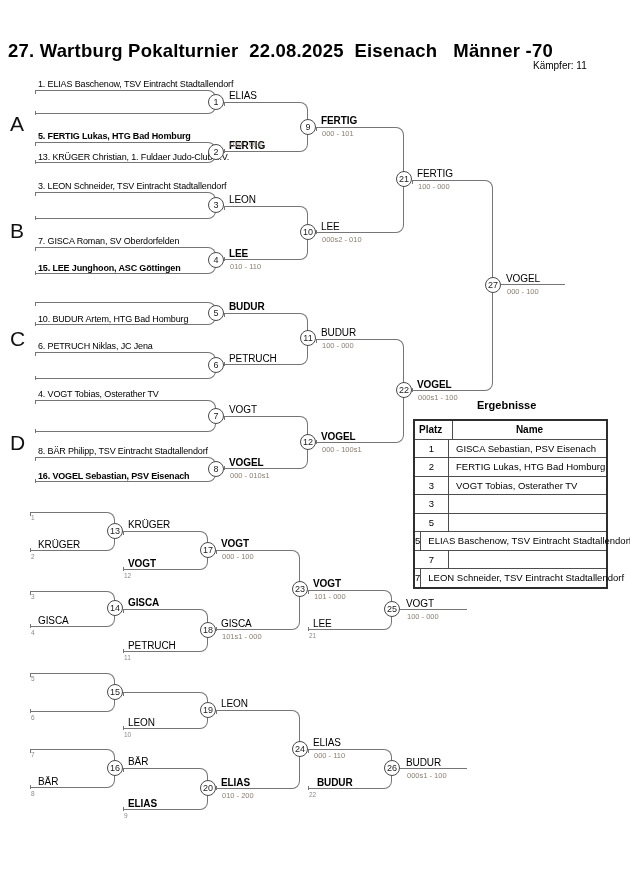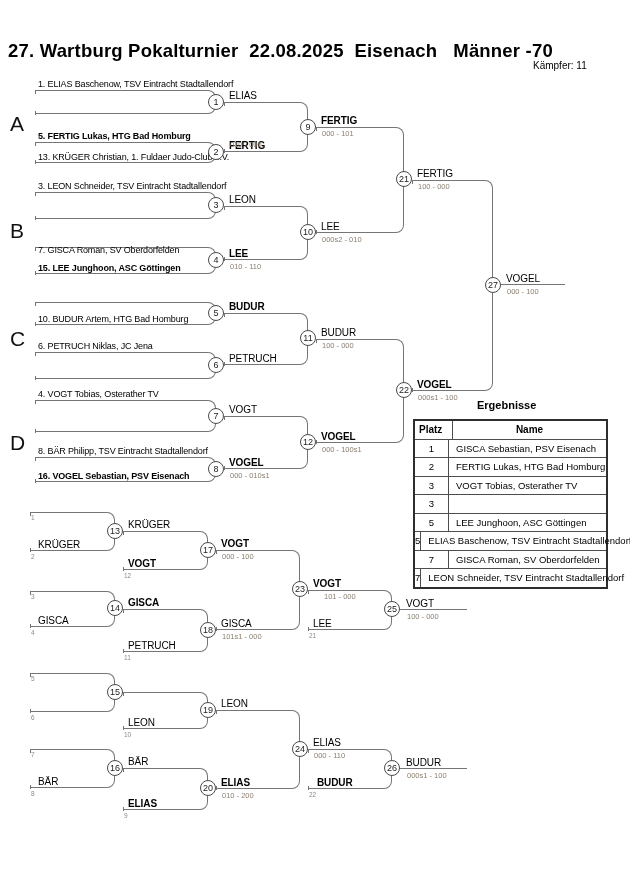--- a/index.html
+++ b/index.html
@@ -101,21 +101,21 @@
 <div class="circ" style="left:200px;top:780px">20</div>
 <div class="circ" style="left:292px;top:581px">23</div>
 <div class="circ" style="left:292px;top:741px">24</div>
 <div class="circ" style="left:384px;top:601px">25</div>
 <div class="circ" style="left:384px;top:760px">26</div>
 
 <div class="nm" style="left:38px;top:78px">1. ELIAS Baschenow, TSV Eintracht Stadtallendorf</div>
 <div class="nm b" style="left:38px;top:130px">5. FERTIG Lukas, HTG Bad Homburg</div>
 <div class="nm" style="left:38px;top:151px">13. KRÜGER Christian, 1. Fuldaer Judo-Club e.V.</div>
 <div class="nm" style="left:38px;top:180px">3. LEON Schneider, TSV Eintracht Stadtallendorf</div>
-<div class="nm" style="left:38px;top:244px">7. GISCA Roman, SV Oberdorfelden</div>
+<div class="nm" style="left:38px;top:235px">7. GISCA Roman, SV Oberdorfelden</div>
 <div class="nm b" style="left:38px;top:262px">15. LEE Junghoon, ASC Göttingen</div>
 <div class="nm" style="left:38px;top:313px">10. BUDUR Artem, HTG Bad Homburg</div>
 <div class="nm" style="left:38px;top:340px">6. PETRUCH Niklas, JC Jena</div>
 <div class="nm" style="left:38px;top:388px">4. VOGT Tobias, Osterather TV</div>
 <div class="nm" style="left:38px;top:445px">8. BÄR Philipp, TSV Eintracht Stadtallendorf</div>
 <div class="nm b" style="left:38px;top:470px">16. VOGEL Sebastian, PSV Eisenach</div>
 
 <div class="wn" style="left:229px;top:90px">ELIAS</div>
 <div class="wn b" style="left:229px;top:140px">FERTIG</div>
 <div class="wn" style="left:229px;top:194px">LEON</div>
@@ -175,21 +175,21 @@
 <div class="wn" style="left:221px;top:698px">LEON</div>
 <div class="wn b" style="left:221px;top:777px">ELIAS</div>
 <div class="wn b" style="left:313px;top:578px">VOGT</div>
 <div class="wn" style="left:313px;top:737px">ELIAS</div>
 <div class="wn" style="left:406px;top:598px">VOGT</div>
 <div class="wn" style="left:406px;top:757px">BUDUR</div>
 
 <div class="sc" style="left:222px;top:552px">000 - 100</div>
 <div class="sc" style="left:222px;top:632px">101s1 - 000</div>
 <div class="sc" style="left:222px;top:791px">010 - 200</div>
-<div class="sc" style="left:324px;top:592px">101 - 000</div>
+<div class="sc" style="left:314px;top:592px">101 - 000</div>
 <div class="sc" style="left:314px;top:751px">000 - 110</div>
 <div class="sc" style="left:407px;top:612px">100 - 000</div>
 <div class="sc" style="left:407px;top:771px">000s1 - 100</div>
 
 <div class="rtitle">Ergebnisse</div>
 <div class="tbl">
   <div class="trow thd">
     <div class="tp">Platz</div>
     <div class="tn">Name</div>
   </div>
@@ -203,27 +203,25 @@
   </div>
   <div class="trow">
     <div class="tp">3</div>
     <div class="tn">VOGT Tobias, Osterather TV</div>
   </div>
   <div class="trow">
     <div class="tp">3</div>
   </div>
   <div class="trow">
     <div class="tp">5</div>
-    <div class="tn">LEE Junghoon, ASC Göttingen</div>
   </div>
   <div class="trow">
     <div class="tp">5</div>
     <div class="tn">ELIAS Baschenow, TSV Eintracht Stadtallendorf</div>
   </div>
   <div class="trow">
     <div class="tp">7</div>
-    <div class="tn">GISCA Roman, SV Oberdorfelden</div>
   </div>
   <div class="trow">
     <div class="tp">7</div>
     <div class="tn">LEON Schneider, TSV Eintracht Stadtallendorf</div>
   </div>
 </div>
 
 </body></html>

